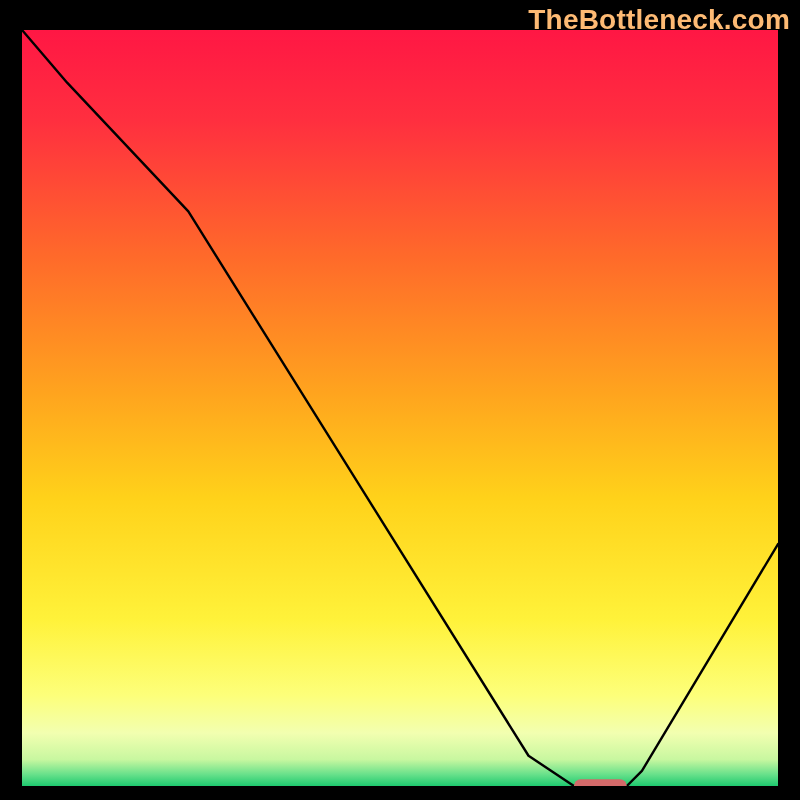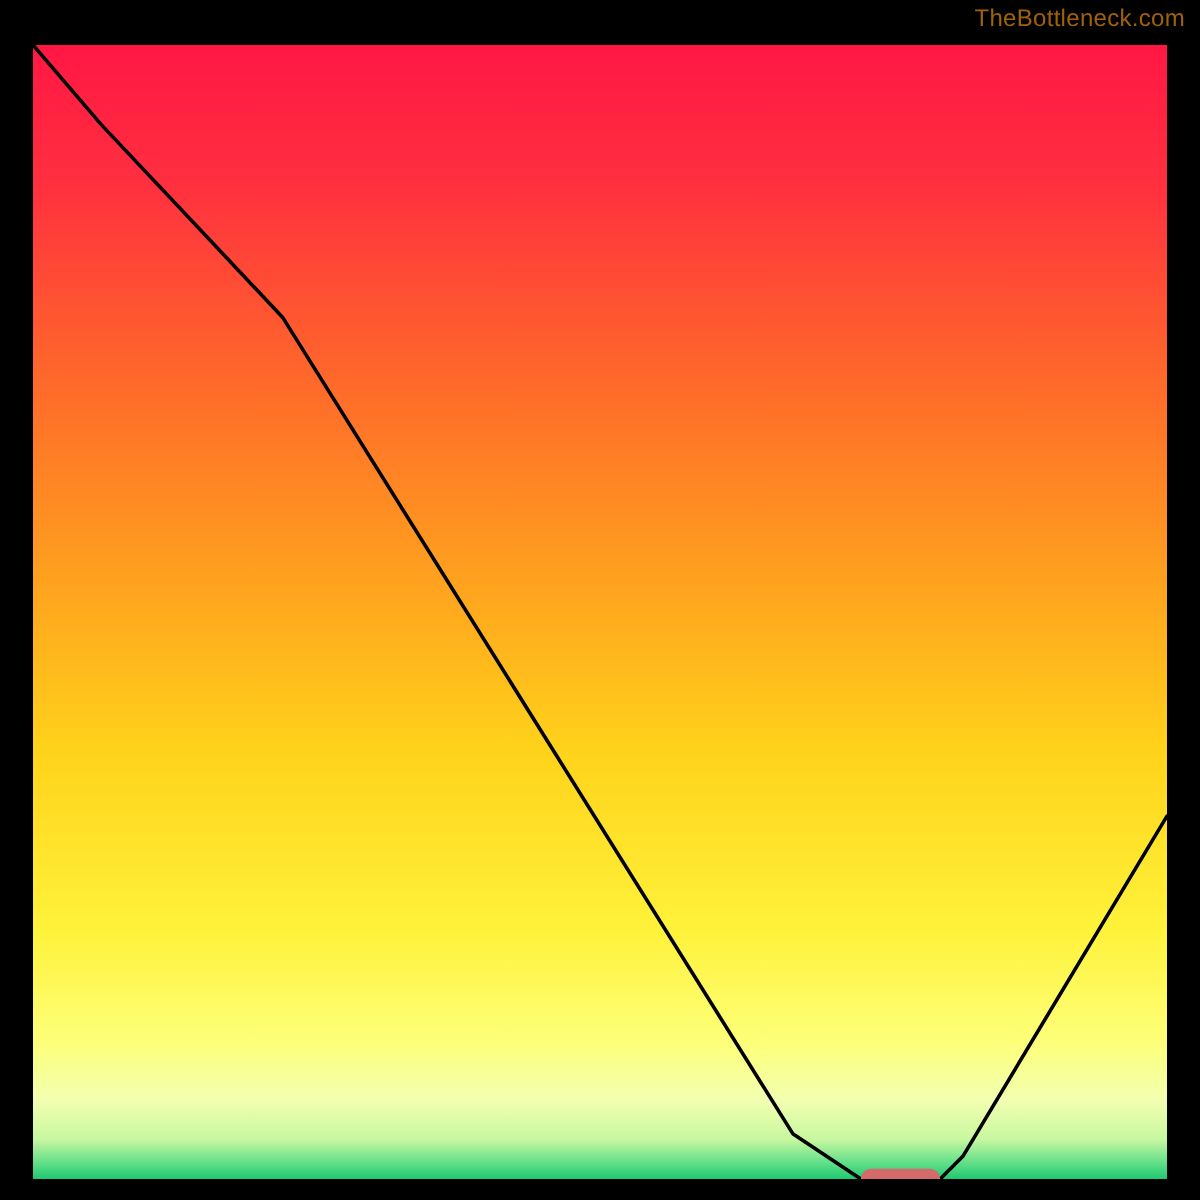--- a/index.html
+++ b/index.html
@@ -14,23 +14,23 @@
     position: relative;
     width: 800px;
     height: 800px;
     background: #000;
   }
   .watermark {
     position: absolute;
     top: 4px;
     right: 10px;
     font-family: Arial, Helvetica, sans-serif;
-    font-size: 16px;
-    font-weight: 400;
-    color: #a16207;
+    font-size: 28px;
+    font-weight: 700;
+    color: #fdba74;
     letter-spacing: 0.2px;
     z-index: 3;
   }
   svg.plot {
     position: absolute;
     left: 22px;
     top: 30px;
     width: 756px;
     height: 756px;
   }

